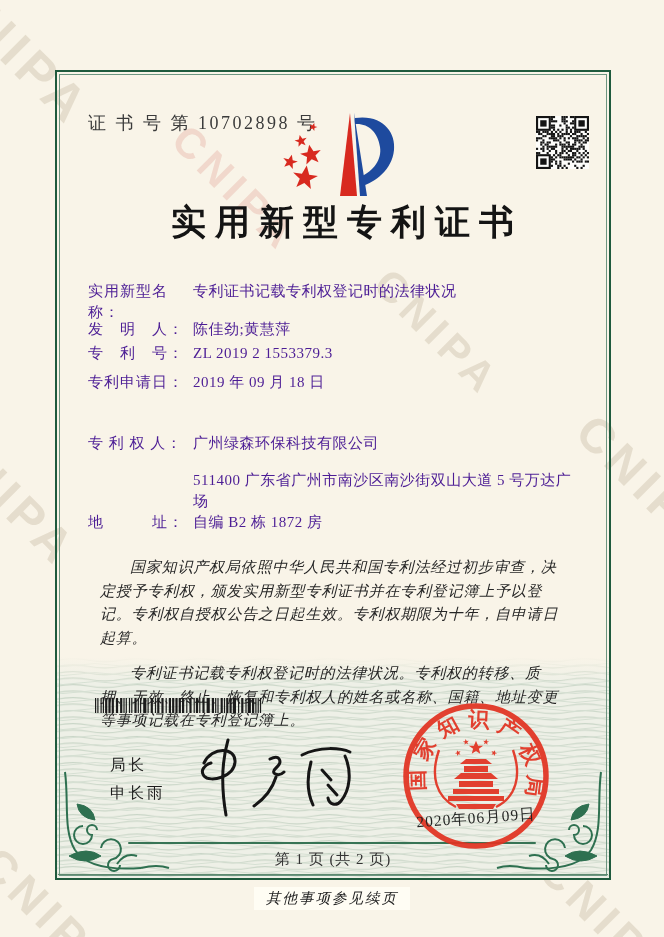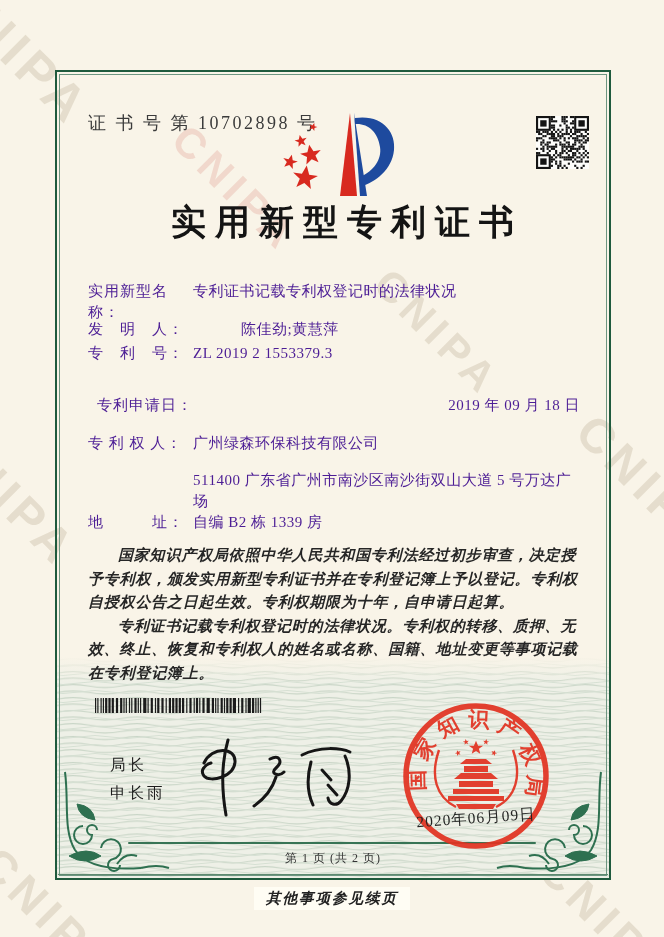--- a/index.html
+++ b/index.html
@@ -38,46 +38,46 @@
   .logo{position:absolute;left:270px;top:110px;z-index:3;}
   .title{
     position:absolute;left:55px;top:199px;width:584px;z-index:3;
     text-align:center;font-size:35px;font-weight:bold;letter-spacing:9px;
     color:#141414;
   }
   .row{position:absolute;left:88px;width:492px;display:flex;z-index:3;font-size:15px;line-height:21px;color:#4c1d95;}
   .row .lbl{width:105px;flex-shrink:0;letter-spacing:1px;}
   .row .val{flex:1;letter-spacing:0.5px;}
   .row-name{top:281px;}
-  .row-inventor{top:319px;gap:48px;}
+  .row-inventor{top:319px;}
   .row-patno{top:343px;}
-  .row-filing{top:395px;text-align:right;}
+  .row-filing{top:372px;}
   .row-patentee{top:433px;}
   .row-address{top:470px;align-items:flex-end;}
   .row-grant{top:512px;}
   .pair{display:flex;}
   .pair-1{width:257px;flex-shrink:0;}
   .paras{
     position:absolute;left:88px;top:544px;width:490px;z-index:3;
     font-style:italic;font-size:15px;line-height:23.5px;letter-spacing:0.8px;color:#262626;
   }
-  .paras p{margin:0;text-indent:2em;font-weight:bold;}
+  .paras p{margin:12px;text-indent:2em;}
   .barcode{position:absolute;left:95px;top:698px;width:170px;height:15px;z-index:3;}
   .officer{position:absolute;left:110px;top:751px;z-index:3;
     font-family:Liberation Serif, serif;
     font-size:15.5px;letter-spacing:3px;color:#1c1c1c;line-height:28px;}
   .signature{position:absolute;left:190px;top:732px;z-index:4;}
   .seal{position:absolute;left:400px;top:700px;width:152px;height:152px;z-index:4;opacity:0.93;}
   .seal-date{
     position:absolute;left:0px;top:108px;width:152px;z-index:5;
     font-size:15.5px;letter-spacing:1px;color:#141414;text-align:center;
     transform:rotate(-4deg);white-space:nowrap;
   }
-  .pageno{position:absolute;left:55px;top:850px;width:556px;text-align:center;z-index:3;font-size:12px;letter-spacing:1px;color:#333;}
-  .note-wrap{position:absolute;left:0;top:887px;width:664px;text-align:center;z-index:3;font-weight:bold;}
+  .pageno{position:absolute;left:55px;top:850px;width:556px;text-align:center;z-index:3;font-size:15px;letter-spacing:1px;color:#333;}
+  .note-wrap{position:absolute;left:0;top:887px;width:664px;text-align:center;z-index:3;}
   .note{
     display:inline-block;background:#fffdf4;padding:2px 12px;
     font-style:italic;font-size:14.5px;letter-spacing:2px;color:#222;
   }
 </style>
 </head>
 <body>
 
 <div class="wm" style="left:-30px;top:-38px;font-size:52px;">CNIPA</div>
 <div class="wm pink" style="left:196px;top:116px;font-size:42px;">CNIPA</div>
@@ -410,21 +410,21 @@
   <span class="val">2019 年 09 月 18 日</span>
 </div>
 <div class="row row-patentee">
   <span class="lbl">专 利 权 人：</span>
   <span class="val">广州绿森环保科技有限公司</span>
 </div>
 <div class="row row-address">
   <span class="lbl">地　　　址：</span>
   <span class="val">
     <div>511400 广东省广州市南沙区南沙街双山大道 5 号万达广场</div>
-    <div>自编 B2 栋 1339 房</div>
+    <div>自编 B2 栋 1872 房</div>
   </span>
 </div>
 <div class="row row-grant">
 </div>
 
 <div class="paras">
   <p>国家知识产权局依照中华人民共和国专利法经过初步审查，决定授予专利权，颁发实用新型专利证书并在专利登记簿上予以登记。专利权自授权公告之日起生效。专利权期限为十年，自申请日起算。</p>
   <p>专利证书记载专利权登记时的法律状况。专利权的转移、质押、无效、终止、恢复和专利权人的姓名或名称、国籍、地址变更等事项记载在专利登记簿上。</p>
 </div>
 

